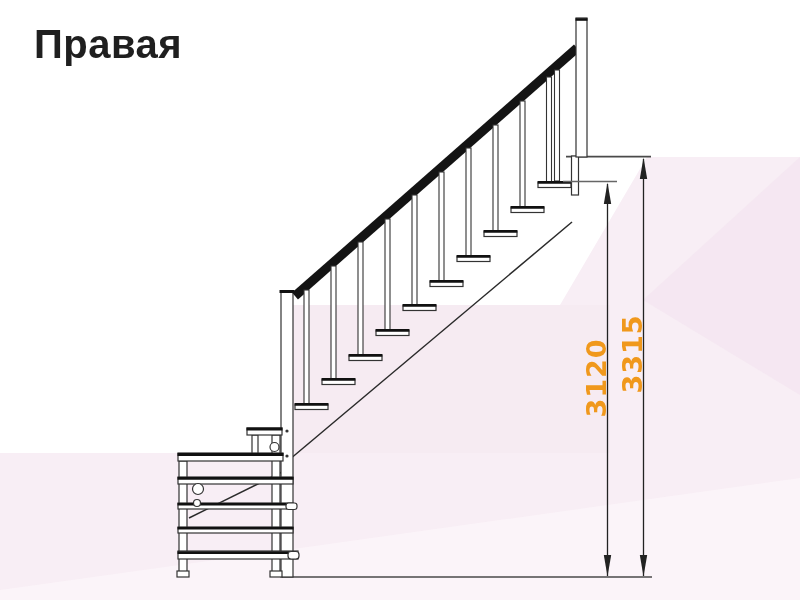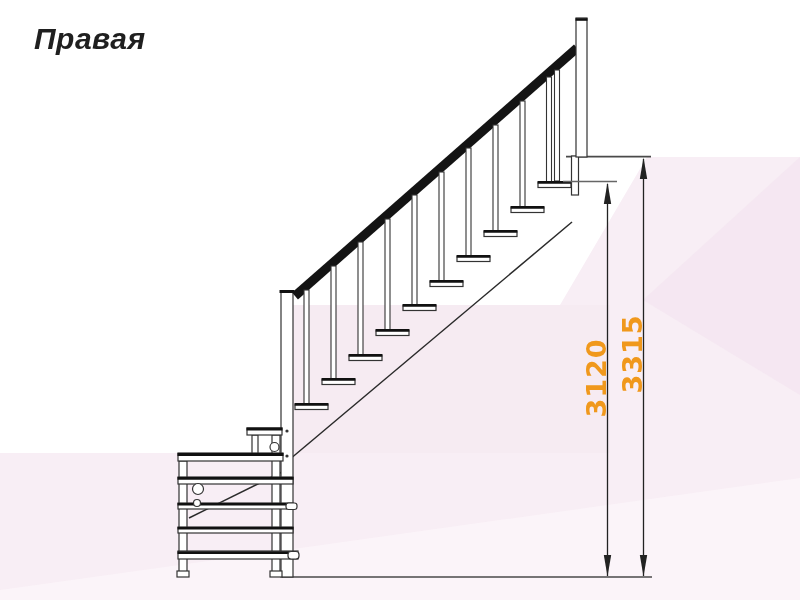--- a/index.html
+++ b/index.html
@@ -5,24 +5,23 @@
   html,body{margin:0;padding:0;}
   body{
     width:800px;height:600px;position:relative;overflow:hidden;
     background:#ffffff;
     font-family:"Liberation Sans", sans-serif;
   }
   .stage{position:absolute;inset:0;width:800px;height:600px;}
   .title{
     position:absolute;left:34px;top:24px;
     font-family:"Liberation Sans", sans-serif;
-    font-size:30px;font-weight:bold;color:#1f1f1f;
+    font-size:40px;font-weight:bold;color:#1f1f1f;
     letter-spacing:0.5px;line-height:1;
     user-select:none;
-    font-style:italic;
   }
   svg{display:block;}
   .dim-label{
     font-family:"DejaVu Sans", sans-serif;
     font-weight:bold;font-size:27px;
     fill:#f0981c;letter-spacing:1px;
   }
   .ln{stroke:#2a2a2a;fill:none;}
   .wood{fill:#ffffff;stroke:#333333;stroke-width:1.2;}
 </style>

